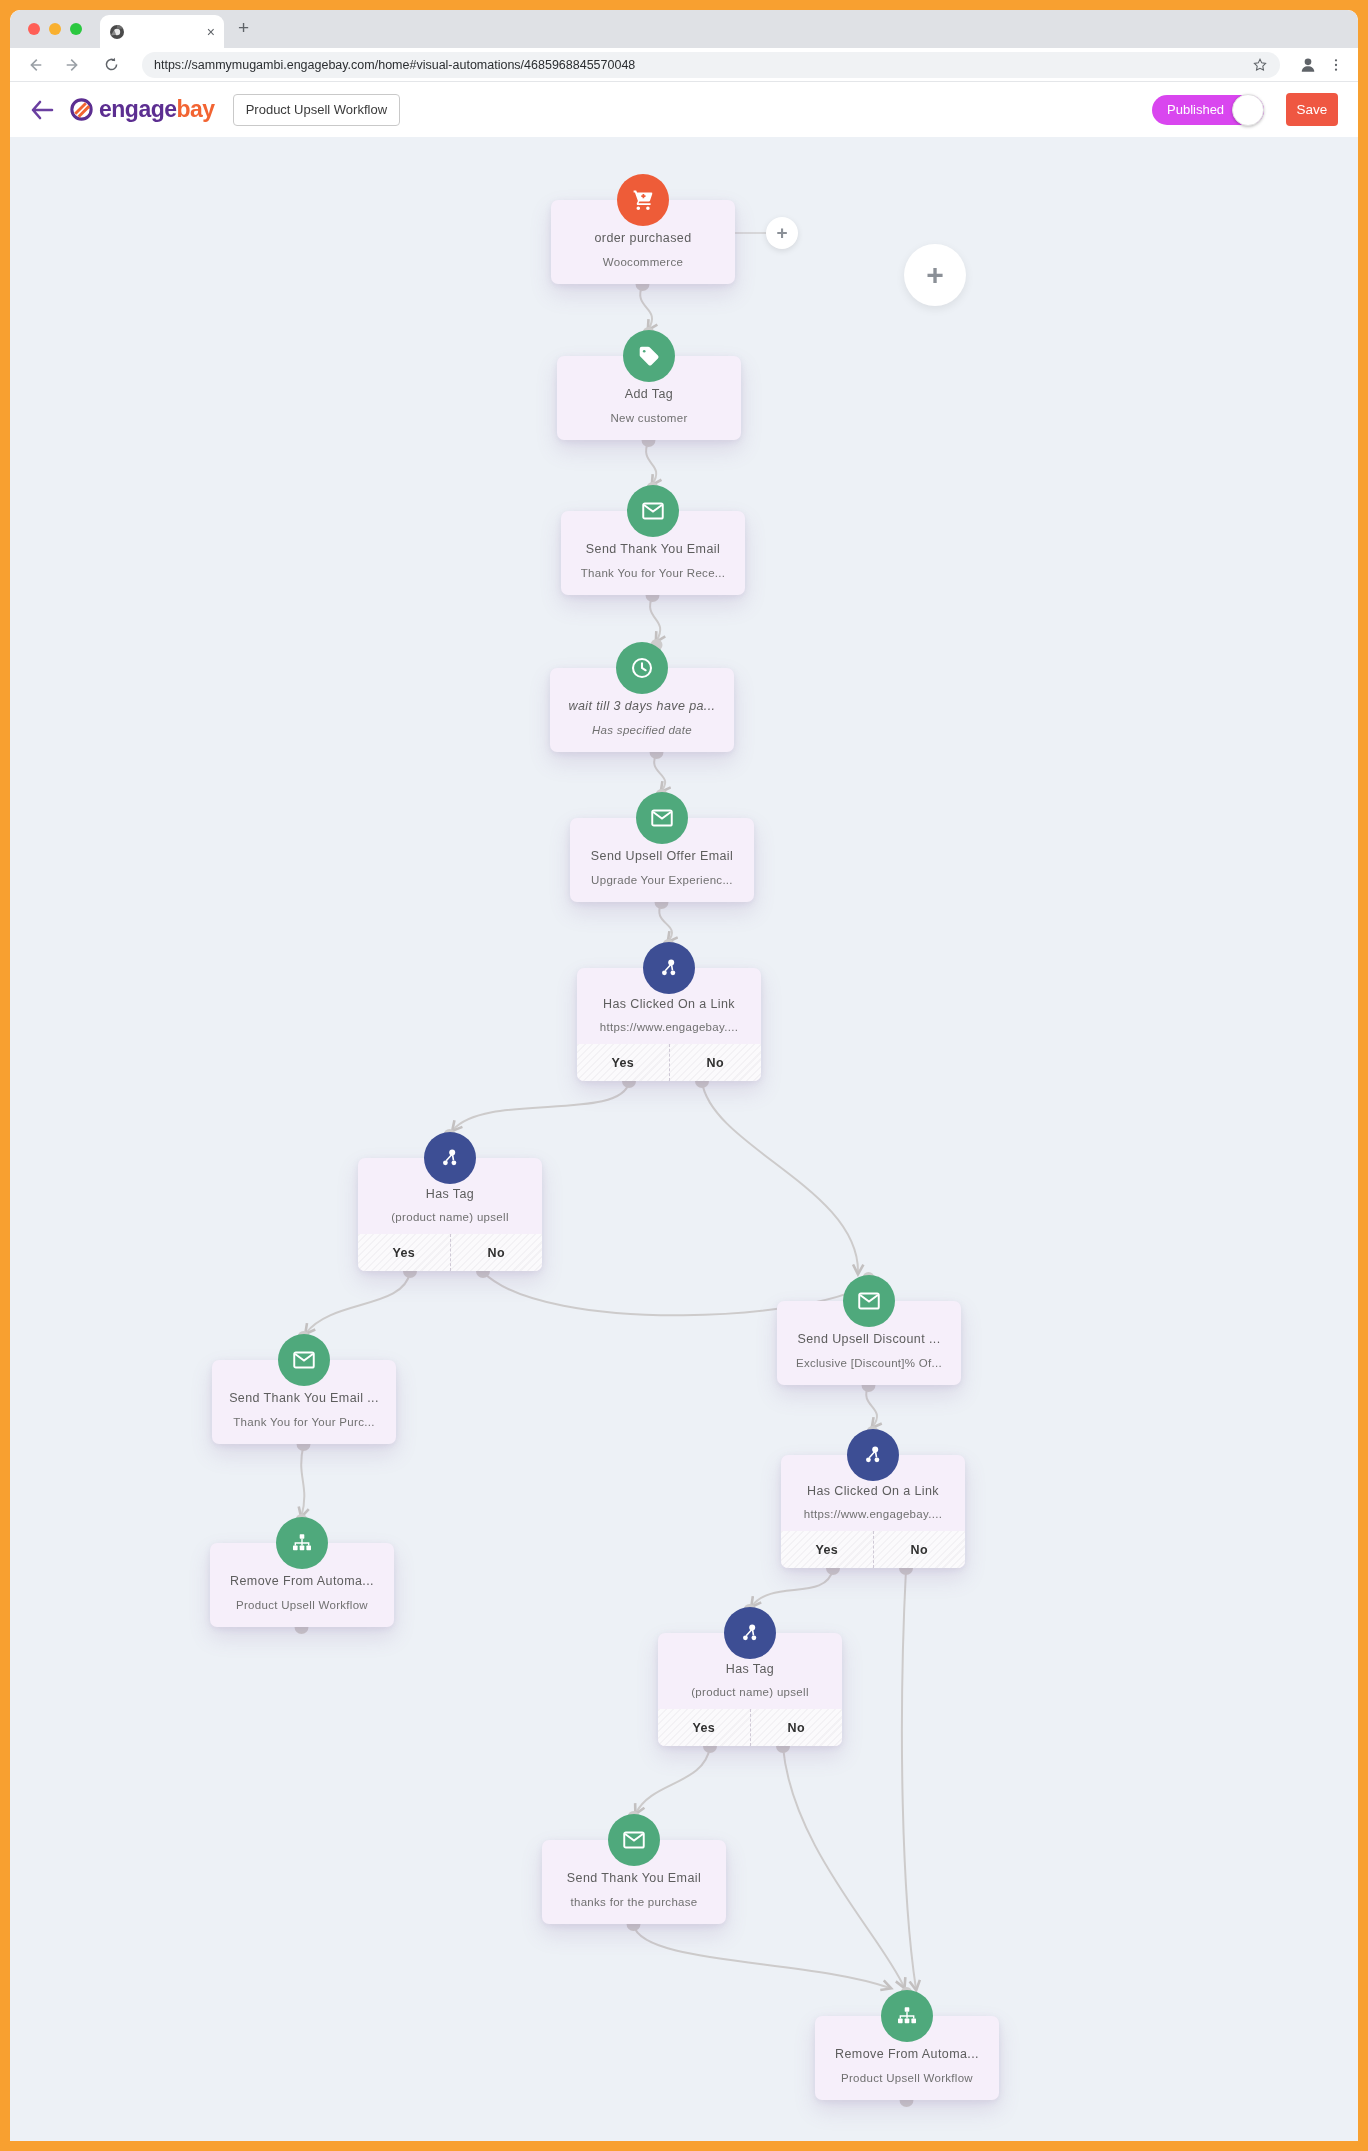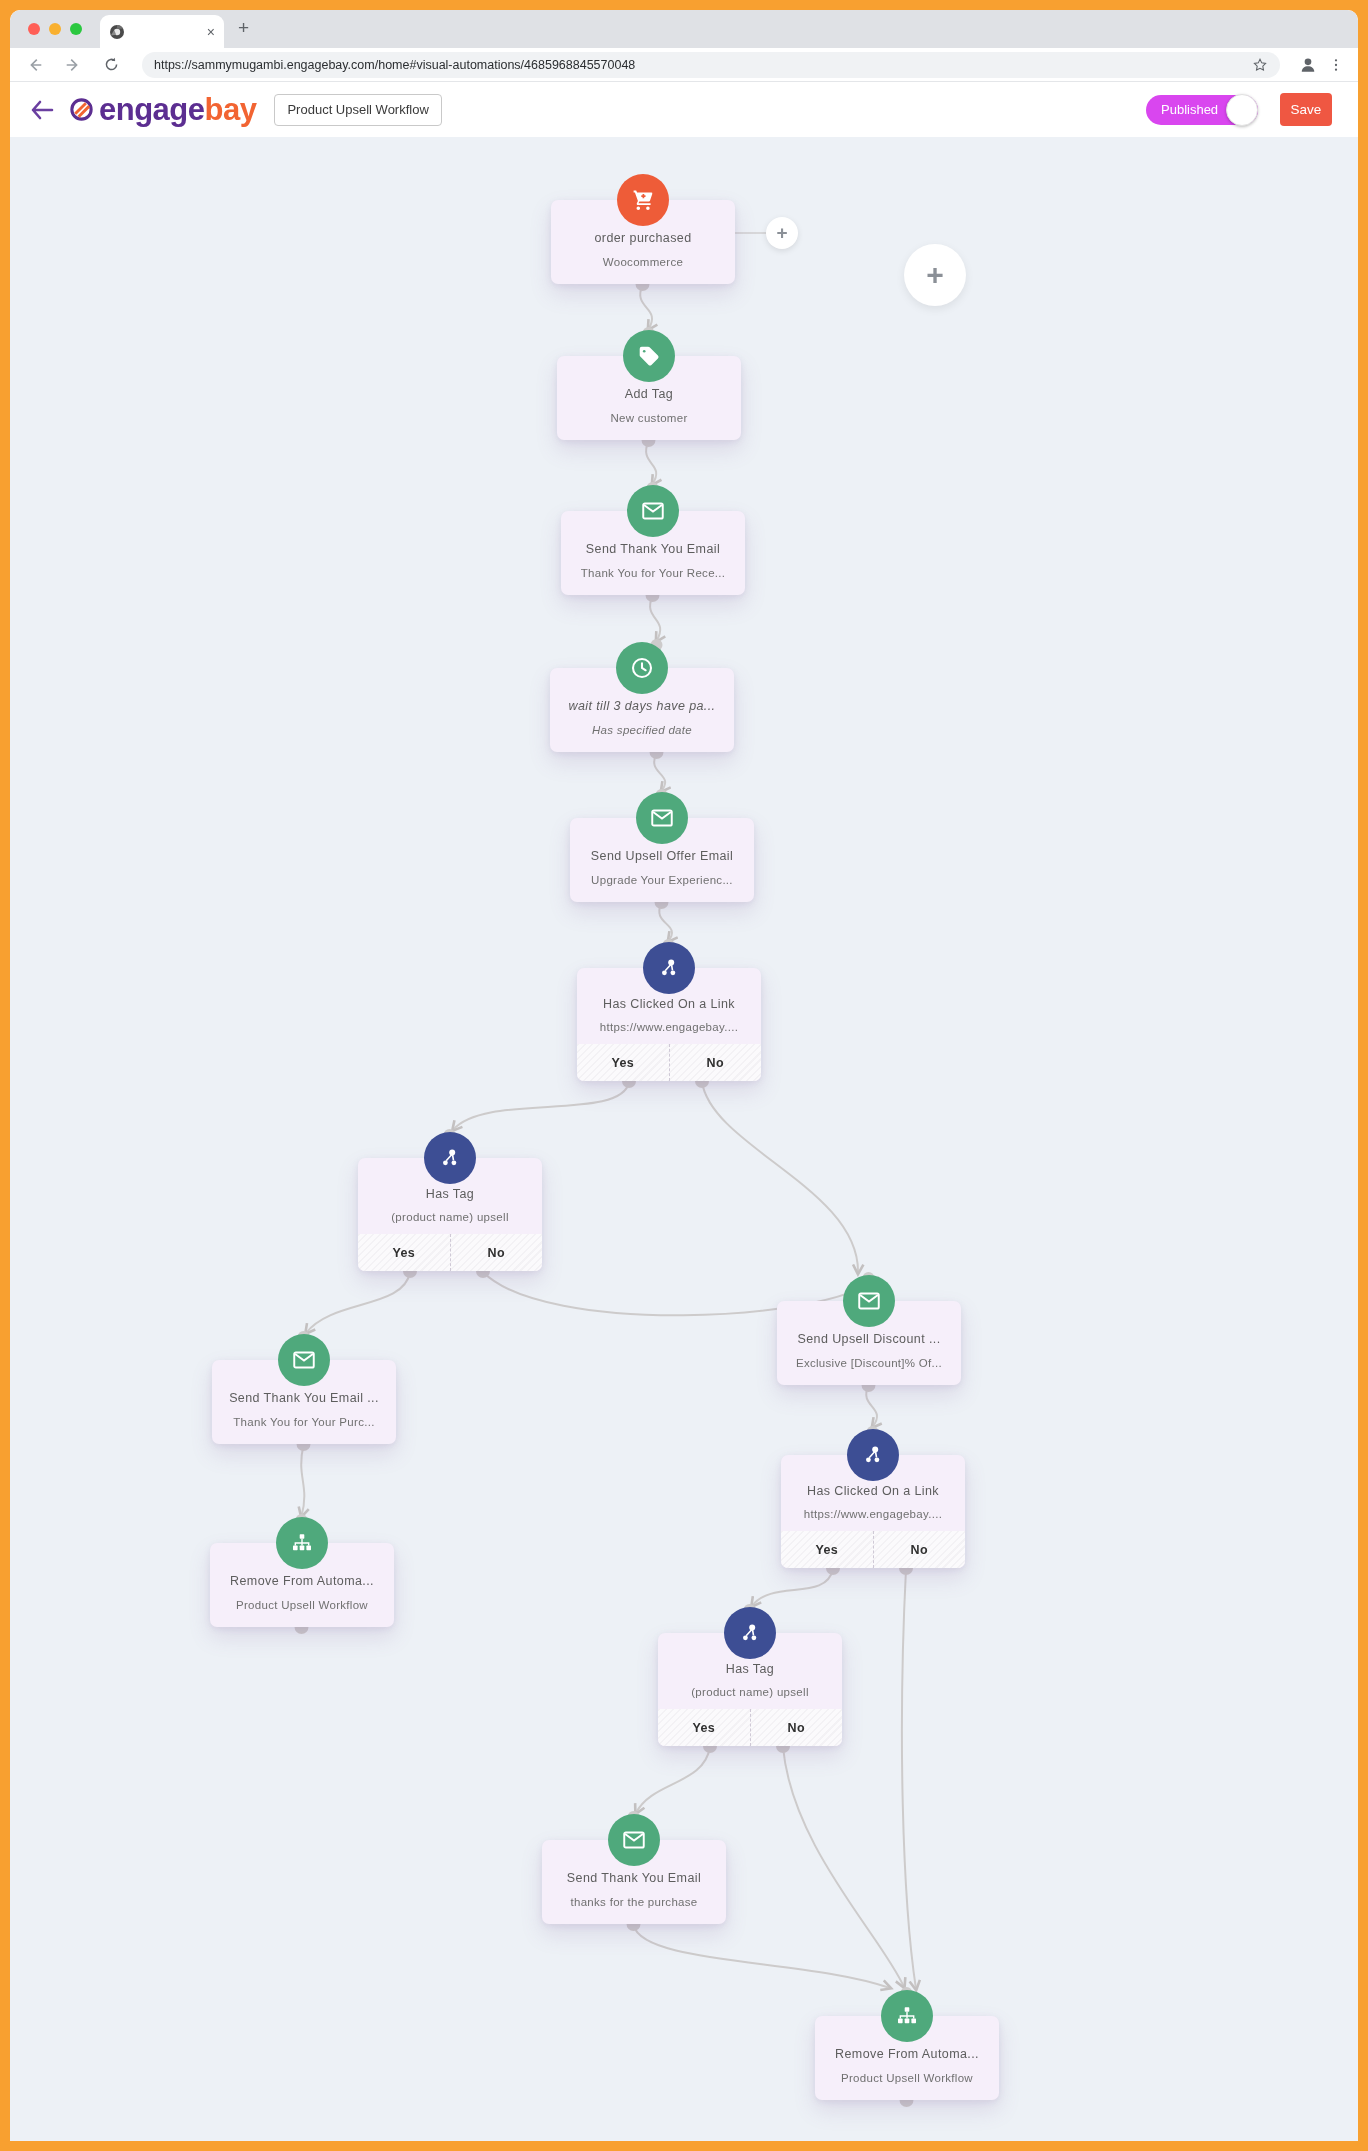--- a/index.html
+++ b/index.html
@@ -20,29 +20,29 @@
   .urlbar { height:34px; background:#fff; display:flex; align-items:center; padding:0 12px; gap:12px; border-bottom:1px solid #e4e6e9; }
   .nav-ic { width:26px; height:26px; display:flex; align-items:center; justify-content:center; }
   .url-pill { flex:1; height:26px; background:#f0f2f4; border-radius:13px; display:flex; align-items:center; padding:0 12px; margin:0 6px; }
   .url-text { flex:1; font-size:12.5px; color:#2b2e31; white-space:nowrap; overflow:hidden; }
   .chrome-right { display:flex; align-items:center; gap:10px; padding-right:2px; }
 
   
   .appheader { height:55px; background:#fff; display:flex; align-items:center; padding:0 20px; position:relative; z-index:5; }
   .back-arrow { margin-right:14px; cursor:pointer; display:flex; }
   .logo { display:flex; align-items:center; gap:4px; margin-right:18px; }
-  .logo-text { font-size:31px; font-weight:bold; letter-spacing:-0.5px; }
+  .logo-text { font-size:23px; font-weight:bold; letter-spacing:-0.5px; }
   .logo-engage { color:#5C2E91; }
   .logo-bay { color:#F26432; }
   .title-box { height:32px; border:1px solid #c9c9c9; border-radius:4px; display:flex; align-items:center; padding:0 12px; font-size:13px; color:#3a3a3a; background:#fff; max-width:180px; white-space:nowrap; overflow:hidden; cursor:text; }
   .header-spacer { flex:1; }
   .toggle { width:112px; height:30px; background:#d946ef; border-radius:16px; position:relative; display:flex; align-items:center; cursor:pointer; }
   .toggle-label { color:#fff; font-size:13px; padding-left:15px; }
   .toggle-knob { position:absolute; right:0px; top:-1px; width:32px; height:32px; background:#fff; border-radius:50%; border:1px solid #e2e2e2; box-shadow:0 1px 3px rgba(0,0,0,.25); }
-  .save-btn { margin-left:22px; margin-right:6px; width:52px; height:33px; background:#EF5742; border:none; border-radius:4px; color:#fff; font-size:13.5px; font-family:"Liberation Sans",sans-serif; cursor:pointer; }
+  .save-btn { margin-left:22px; width:52px; height:33px; background:#EF5742; border:none; border-radius:4px; color:#fff; font-size:13.5px; font-family:"Liberation Sans",sans-serif; cursor:pointer; }
 
   
   .canvas { position:relative; height:2004px; background:#EDF1F6; overflow:hidden; }
   .connectors { position:absolute; left:0; top:0; z-index:1; }
 
   .fab-add { position:absolute; left:894px; top:107px; width:62px; height:62px; background:#fff; border-radius:50%; box-shadow:0 3px 10px rgba(0,0,0,.08); display:flex; align-items:center; justify-content:center; font-size:30px; font-weight:bold; color:#8b9097; z-index:6; cursor:pointer; }
   .side-add-line { position:absolute; left:725px; top:95px; width:34px; height:2px; background:#d7d7d9; z-index:2; }
   .side-add { position:absolute; left:756px; top:80px; width:32px; height:32px; background:#fff; border-radius:50%; box-shadow:0 2px 6px rgba(0,0,0,.1); display:flex; align-items:center; justify-content:center; font-size:19px; font-weight:bold; color:#8b9097; z-index:3; cursor:pointer; }
 
   .node { position:absolute; width:184px; background:#f6effa; border-radius:7px; box-shadow:0 10px 22px rgba(124,96,158,.16), 0 2px 6px rgba(124,96,158,.12); text-align:center; z-index:2; cursor:pointer; }

